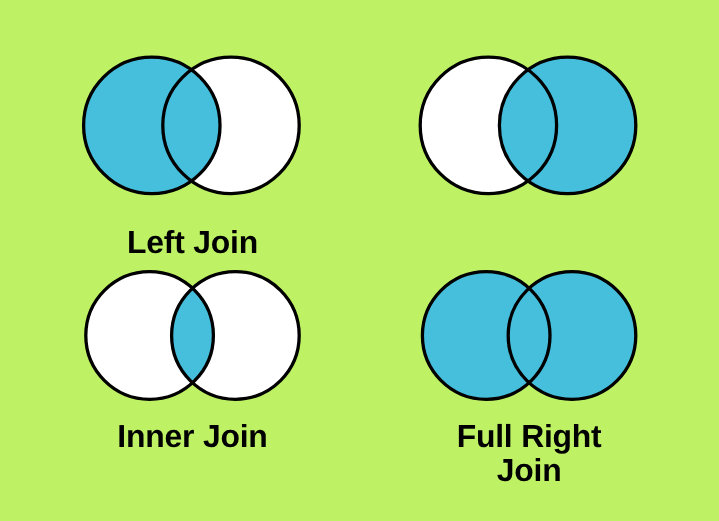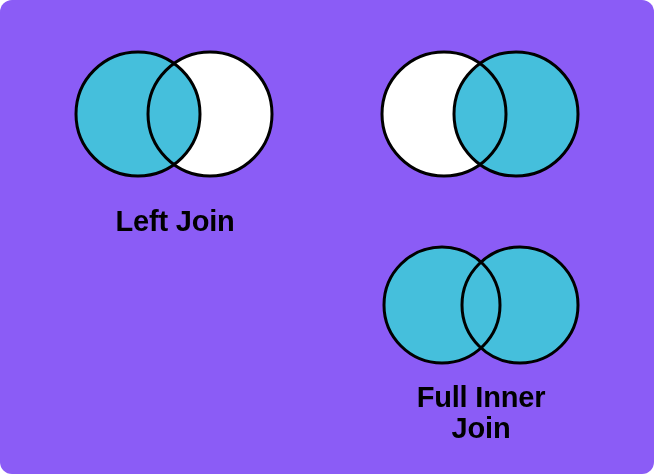--- a/index.html
+++ b/index.html
@@ -10,22 +10,21 @@
     width: 654px;
     height: 474px;
     background: #ffffff;
     font-family: "Liberation Sans", sans-serif;
     overflow: hidden;
   }
   #board {
     position: relative;
     width: 654px;
     height: 474px;
-    background: #8b5cf6;
-    border-radius: 12px;
+    background: #bef264;
   }
   .venn-cell {
     position: absolute;
     display: flex;
     flex-direction: column;
     align-items: center;
   }
   .venn-figure {
     display: block;
   }
@@ -81,27 +80,47 @@
 
       <circle cx="86" cy="78" r="62" fill="#ffffff"></circle>
 
       <circle cx="158" cy="78" r="62" fill="#45bfdc"></circle>
 
       <circle cx="86" cy="78" r="62" fill="none" stroke="#000000" stroke-width="3"></circle>
       <circle cx="158" cy="78" r="62" fill="none" stroke="#000000" stroke-width="3"></circle>
     </svg>
   </div>
 
+  <div class="venn-cell" id="cell-inner-join">
+    <svg class="venn-figure" width="246" height="130" viewBox="0 0 246 130">
+      <defs>
+        <clipPath id="clip-ij-left">
+            <circle cx="84" cy="65" r="58"></circle>
+          </clipPath>
+      </defs>
+
+      <circle cx="84" cy="65" r="58" fill="#ffffff"></circle>
+      <circle cx="162" cy="65" r="58" fill="#ffffff"></circle>
+
+      <g clip-path="url(#clip-ij-left)">
+        <circle cx="162" cy="65" r="58" fill="#45bfdc"></circle>
+      </g>
+
+      <circle cx="84" cy="65" r="58" fill="none" stroke="#000000" stroke-width="3"></circle>
+      <circle cx="162" cy="65" r="58" fill="none" stroke="#000000" stroke-width="3"></circle>
+    </svg>
+    <div class="venn-label">Inner Join</div>
+  </div>
 
   <div class="venn-cell" id="cell-full-outer">
     <svg class="venn-figure" width="246" height="130" viewBox="0 0 246 130">
 
       <circle cx="84" cy="65" r="58" fill="#45bfdc"></circle>
       <circle cx="162" cy="65" r="58" fill="#45bfdc"></circle>
 
       <circle cx="84" cy="65" r="58" fill="none" stroke="#000000" stroke-width="3"></circle>
       <circle cx="162" cy="65" r="58" fill="none" stroke="#000000" stroke-width="3"></circle>
     </svg>
-    <div class="venn-label">Full Inner
+    <div class="venn-label">Full Right
 Join</div>
   </div>
 
 </div>
 
 </body></html>

